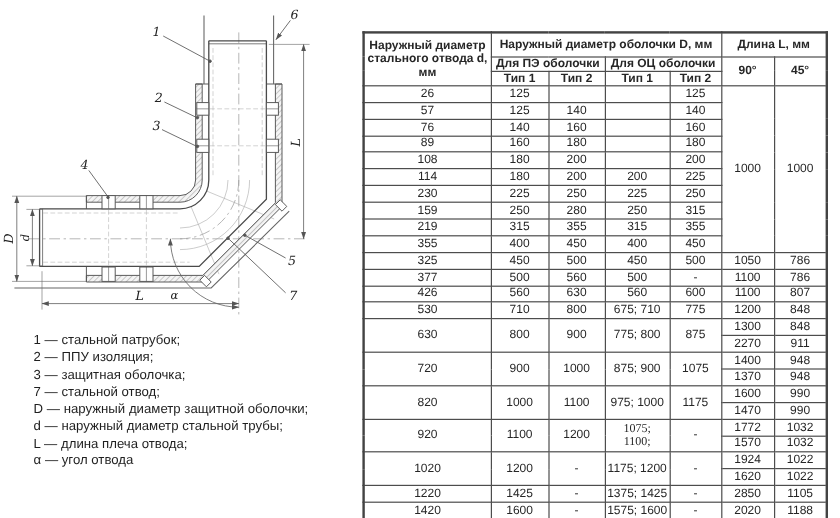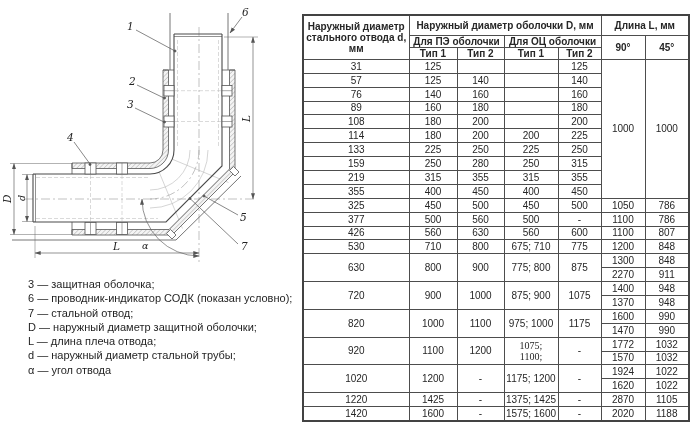--- a/index.html
+++ b/index.html
@@ -5,21 +5,21 @@
   html,body{margin:0;padding:0;background:#fff;}
   #page{position:relative;width:700px;height:432px;background:#ffffff;overflow:hidden;
         font-family:"Liberation Sans",sans-serif;}
   
   #diagram-wrap{position:absolute;left:0;top:0;width:302px;height:272px;}
   
   #legend{position:absolute;left:28px;top:277px;width:272px;font-size:11px;line-height:14.3px;
           color:#1f1f1f;letter-spacing:0;}
   #legend .lg-line{white-space:nowrap;}
   
-  #spec-table{position:absolute;left:302px;top:14px;border-collapse:collapse;table-layout:fixed;
+  #spec-table{position:absolute;left:302px;top:26px;border-collapse:collapse;table-layout:fixed;
               width:386px;font-size:10px;color:#262626;}
   #spec-table td,#spec-table th{border:1px solid #4d4d4d;text-align:center;vertical-align:middle;
               padding:0;line-height:1.12;font-weight:400;overflow:hidden;}
   #spec-table th{font-weight:700;}
   #spec-table{border:2px solid #434343;}
   tr.hr1{height:20px;} tr.hr2{height:12px;} tr.hr3{height:12px;}
   tr.r{height:13.9px;}
   td.multi{white-space:pre-line;font-family:Liberation Serif, serif;}
 </style>
 </head>
@@ -138,26 +138,27 @@
       <text transform="translate(250,122) rotate(-90)">L</text>
       <text x="113" y="250">L</text>
       <text transform="translate(11,203) rotate(-90)">D</text>
       <text transform="translate(24.5,201) rotate(-90)" font-size="9.5">d</text>
       <text x="142" y="249" font-size="9.5">α</text>
     </g>
   </svg>
   </div>
 
   <div id="legend">
+    <div class="lg-line">1 — стальной патрубок;</div>
+    <div class="lg-line">2 — ППУ изоляция;</div>
     <div class="lg-line">3 — защитная оболочка;</div>
-    <div class="lg-line">6 — проводник-индикатор СОДК (показан условно);</div>
     <div class="lg-line">7 — стальной отвод;</div>
     <div class="lg-line">D — наружный диаметр защитной оболочки;</div>
+    <div class="lg-line">d — наружный диаметр стальной трубы;</div>
     <div class="lg-line">L — длина плеча отвода;</div>
-    <div class="lg-line">d — наружный диаметр стальной трубы;</div>
     <div class="lg-line">α — угол отвода</div>
   </div>
 
   <table id="spec-table">
     <colgroup>
       <col style="width:106px">
         <col style="width:48px">
         <col style="width:47px">
       <col style="width:54px">
         <col style="width:43px">
@@ -177,21 +178,21 @@
       <th rowspan="2">45°</th>
     </tr>
     <tr class="hr3">
       <th>Тип 1</th>
       <th>Тип 2</th>
       <th>Тип 1</th>
       <th>Тип 2</th>
     </tr>
 
     <tr class="r">
-      <td>31</td>
+      <td>26</td>
       <td>125</td>
       <td></td>
       <td></td>
       <td>125</td>
       <td rowspan="10">1000</td>
       <td rowspan="10">1000</td>
     </tr>
     <tr class="r">
       <td>57</td>
       <td>125</td>
@@ -221,21 +222,21 @@
       <td>200</td>
     </tr>
     <tr class="r">
       <td>114</td>
       <td>180</td>
       <td>200</td>
       <td>200</td>
       <td>225</td>
     </tr>
     <tr class="r">
-      <td>133</td>
+      <td>230</td>
       <td>225</td>
       <td>250</td>
       <td>225</td>
       <td>250</td>
     </tr>
     <tr class="r">
       <td>159</td>
       <td>250</td>
       <td>280</td>
       <td>250</td>
@@ -356,21 +357,21 @@
     <tr class="r">
       <td>1620</td>
       <td>1022</td>
     </tr>
     <tr class="r">
       <td>1220</td>
       <td>1425</td>
       <td>-</td>
       <td>1375; 1425</td>
       <td>-</td>
-      <td>2870</td>
+      <td>2850</td>
       <td>1105</td>
     </tr>
     <tr class="r">
       <td>1420</td>
       <td>1600</td>
       <td>-</td>
       <td>1575; 1600</td>
       <td>-</td>
       <td>2020</td>
       <td>1188</td>

